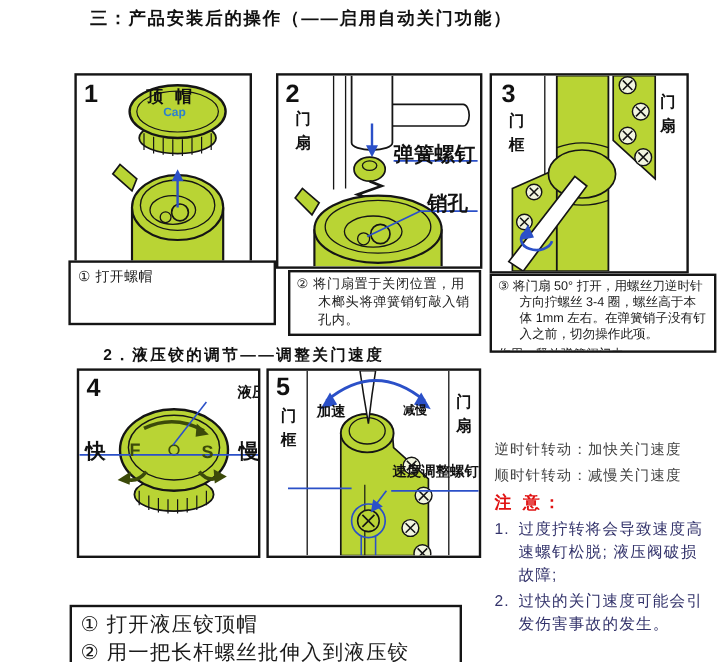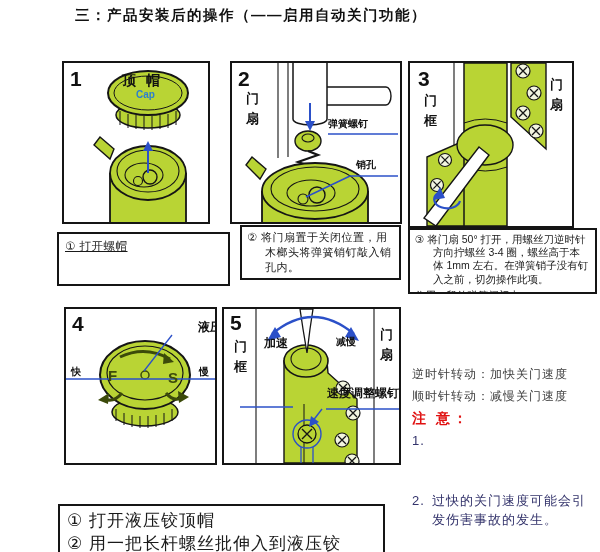--- a/index.html
+++ b/index.html
@@ -5,21 +5,21 @@
   html,body{margin:0;padding:0;background:#fff;}
   .page{position:relative;width:600px;height:552px;background:#fff;overflow:hidden;
         font-family:"Liberation Sans","DejaVu Sans",sans-serif;color:#111;}
   .title{position:absolute;left:75px;top:6px;font-size:14.5px;font-weight:bold;letter-spacing:1.5px;}
   .h2{position:absolute;font-size:13px;font-weight:bold;letter-spacing:2px;}
   .box{position:absolute;border:2px solid #151515;background:#fff;box-sizing:border-box;overflow:hidden;}
   .capbox{position:absolute;border:2px solid #151515;background:#fff;box-sizing:border-box;
           padding:4px 6px;font-size:11.5px;line-height:1.4;letter-spacing:0.5px;color:#1a1a1a;overflow:hidden;}
   .num{position:absolute;font-size:21px;font-weight:bold;color:#111;line-height:1;}
   .vlabel{position:absolute;width:15px;font-size:13px;font-weight:bold;line-height:1.5;text-align:center;color:#111;}
-  .hlabel{position:absolute;font-size:10px;font-weight:bold;white-space:nowrap;color:#111;}
+  .hlabel{position:absolute;font-size:17px;font-weight:bold;white-space:nowrap;color:#111;}
   .hang{padding-left:18px;text-indent:-18px;}
   .effect{margin-top:5px;}
   svg.fig{position:absolute;left:0;top:0;}
   .noteline{position:absolute;font-size:12px;letter-spacing:1px;color:#404040;white-space:nowrap;}
   .warn{position:absolute;font-size:14px;font-weight:bold;color:#e01111;letter-spacing:3px;}
   .noteitem{position:absolute;display:flex;font-size:13px;letter-spacing:1px;color:#33336b;line-height:1.45;}
   .noteitem .n{flex:0 0 20px;}
 </style>
 </head>
 <body>
@@ -51,21 +51,21 @@
       </g>
       <g>
         <line x1="84" y1="110" x2="84" y2="86" stroke="#2b50c8" stroke-width="2"></line>
         <polygon points="84,78 79,88 89,88" fill="#2b50c8"></polygon>
       </g>
     </svg>
     <div class="num" style="left:6px;top:5px;">1</div>
     <div class="hlabel" style="left:58px;top:9px;font-size:14px;letter-spacing:3px;">顶 帽</div>
     <div class="hlabel" style="left:72px;top:26px;font-size:10px;color:#2b7fd0;">Cap</div>
   </div>
-  <div class="capbox" style="left:57px;top:232px;width:173px;height:54px;text-decoration:underline;">
+  <div class="capbox" style="left:57px;top:217px;width:173px;height:54px;">
     <div>① 打开螺帽</div>
   </div>
 
   <div class="box" style="left:230px;top:61px;width:172px;height:163px;">
     <svg class="fig" width="168" height="159" viewBox="0 0 168 159">
       <path d="M46,0 V95 M56,0 V94" stroke="#151515" stroke-width="1.1" fill="none"></path>
 
       <path d="M78,24 L154,24 A5,9 0 0 1 154,42 L78,42 Z" fill="#fff" stroke="#151515" stroke-width="1.4"></path>
 
       <path d="M61,0 L61,56 A17,6 0 0 0 95,56 L95,0" fill="#fff" stroke="#151515" stroke-width="1.5"></path>
@@ -153,20 +153,21 @@
     </svg>
     <div class="num" style="left:8px;top:5px;">3</div>
     <div class="vlabel" style="left:13px;top:28px;">门框</div>
     <div class="vlabel" style="left:139px;top:12px;">门扇</div>
   </div>
   <div class="capbox" style="left:408px;top:228px;width:189px;height:66px;padding:3px 5px;font-size:10.5px;line-height:1.26;letter-spacing:0;">
     <div class="hang">③ 将门扇 50° 打开，用螺丝刀逆时针方向拧螺丝 3-4 圈，螺丝高于本体 1mm 左右。在弹簧销子没有钉入之前，切勿操作此项。</div>
     <div style="margin-top:3px;">作用：释放弹簧闭门力</div>
   </div>
 
+  <div class="h2" style="left:86px;top:287px;">2．液压铰的调节——调整关门速度</div>
 
   <div class="box" style="left:64px;top:307px;width:153px;height:158px;">
     <svg class="fig" width="149" height="154" viewBox="0 0 149 154">
 
       <g>
         <ellipse cx="79" cy="103" rx="33" ry="14" fill="#b9d434" stroke="#151515" stroke-width="1.5"></ellipse>
         <path d="M50,100 V112 M58,104 V116 M66,106 V118 M74,107 V119 M82,107 V119 M90,106 V118 M98,104 V116 M106,100 V112" stroke="#151515" stroke-width="1" fill="none"></path>
       </g>
 
       <ellipse cx="79" cy="66" rx="45" ry="34" fill="#b9d434" stroke="#151515" stroke-width="2"></ellipse>
@@ -249,19 +250,20 @@
   <div class="capbox" style="left:58px;top:467px;width:327px;height:50px;padding:4px 7px;font-size:17px;line-height:1.35;letter-spacing:1px;margin-top:37px;">
     <div>① 打开液压铰顶帽</div>
     <div class="hang">② 用一把长杆螺丝批伸入到液压铰内，轻轻转动速度调整螺钉至合适的关门速度。</div>
   </div>
 
   <div class="noteline" style="left:412px;top:366px;">逆时针转动：加快关门速度</div>
   <div class="noteline" style="left:412px;top:388px;">顺时针转动：减慢关门速度</div>
   <div class="warn" style="left:412px;top:410px;">注 意：</div>
   <div class="noteitem" style="left:412px;top:432px;width:178px;">
     <span class="n">1.</span>
+    <span>过度拧转将会导致速度高速螺钉松脱; 液压阀破损故障;</span>
   </div>
   <div class="noteitem" style="left:412px;top:492px;width:178px;">
     <span class="n">2.</span>
     <span>过快的关门速度可能会引发伤害事故的发生。</span>
   </div>
 
 </div>
 
 </body></html>

